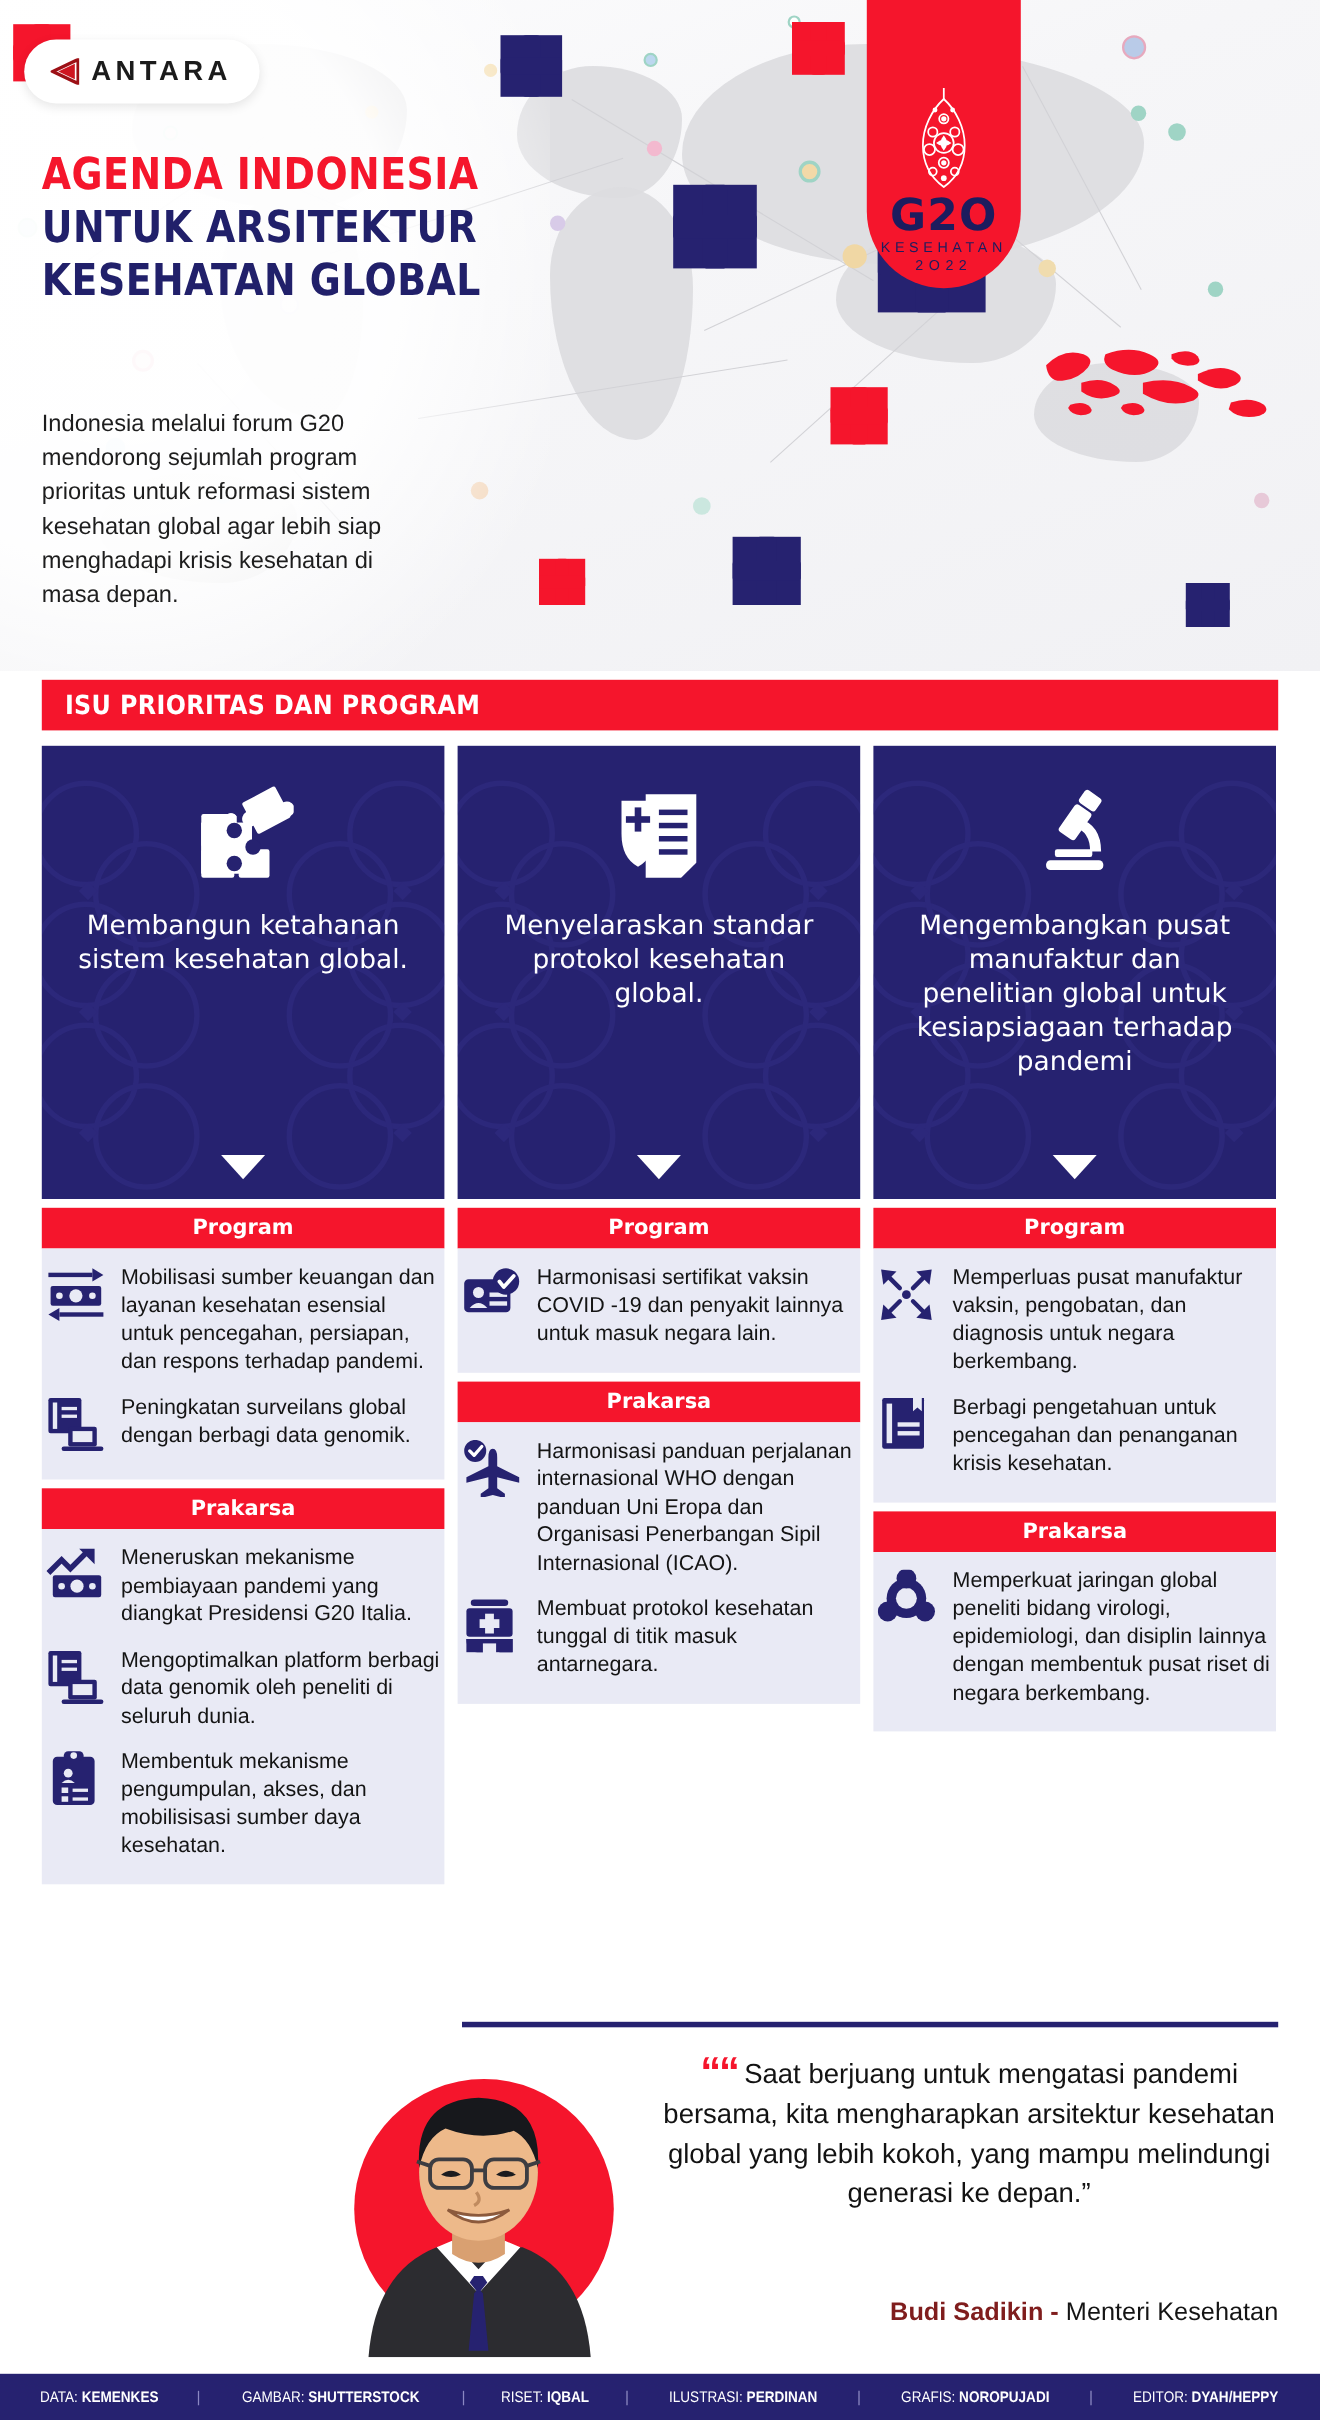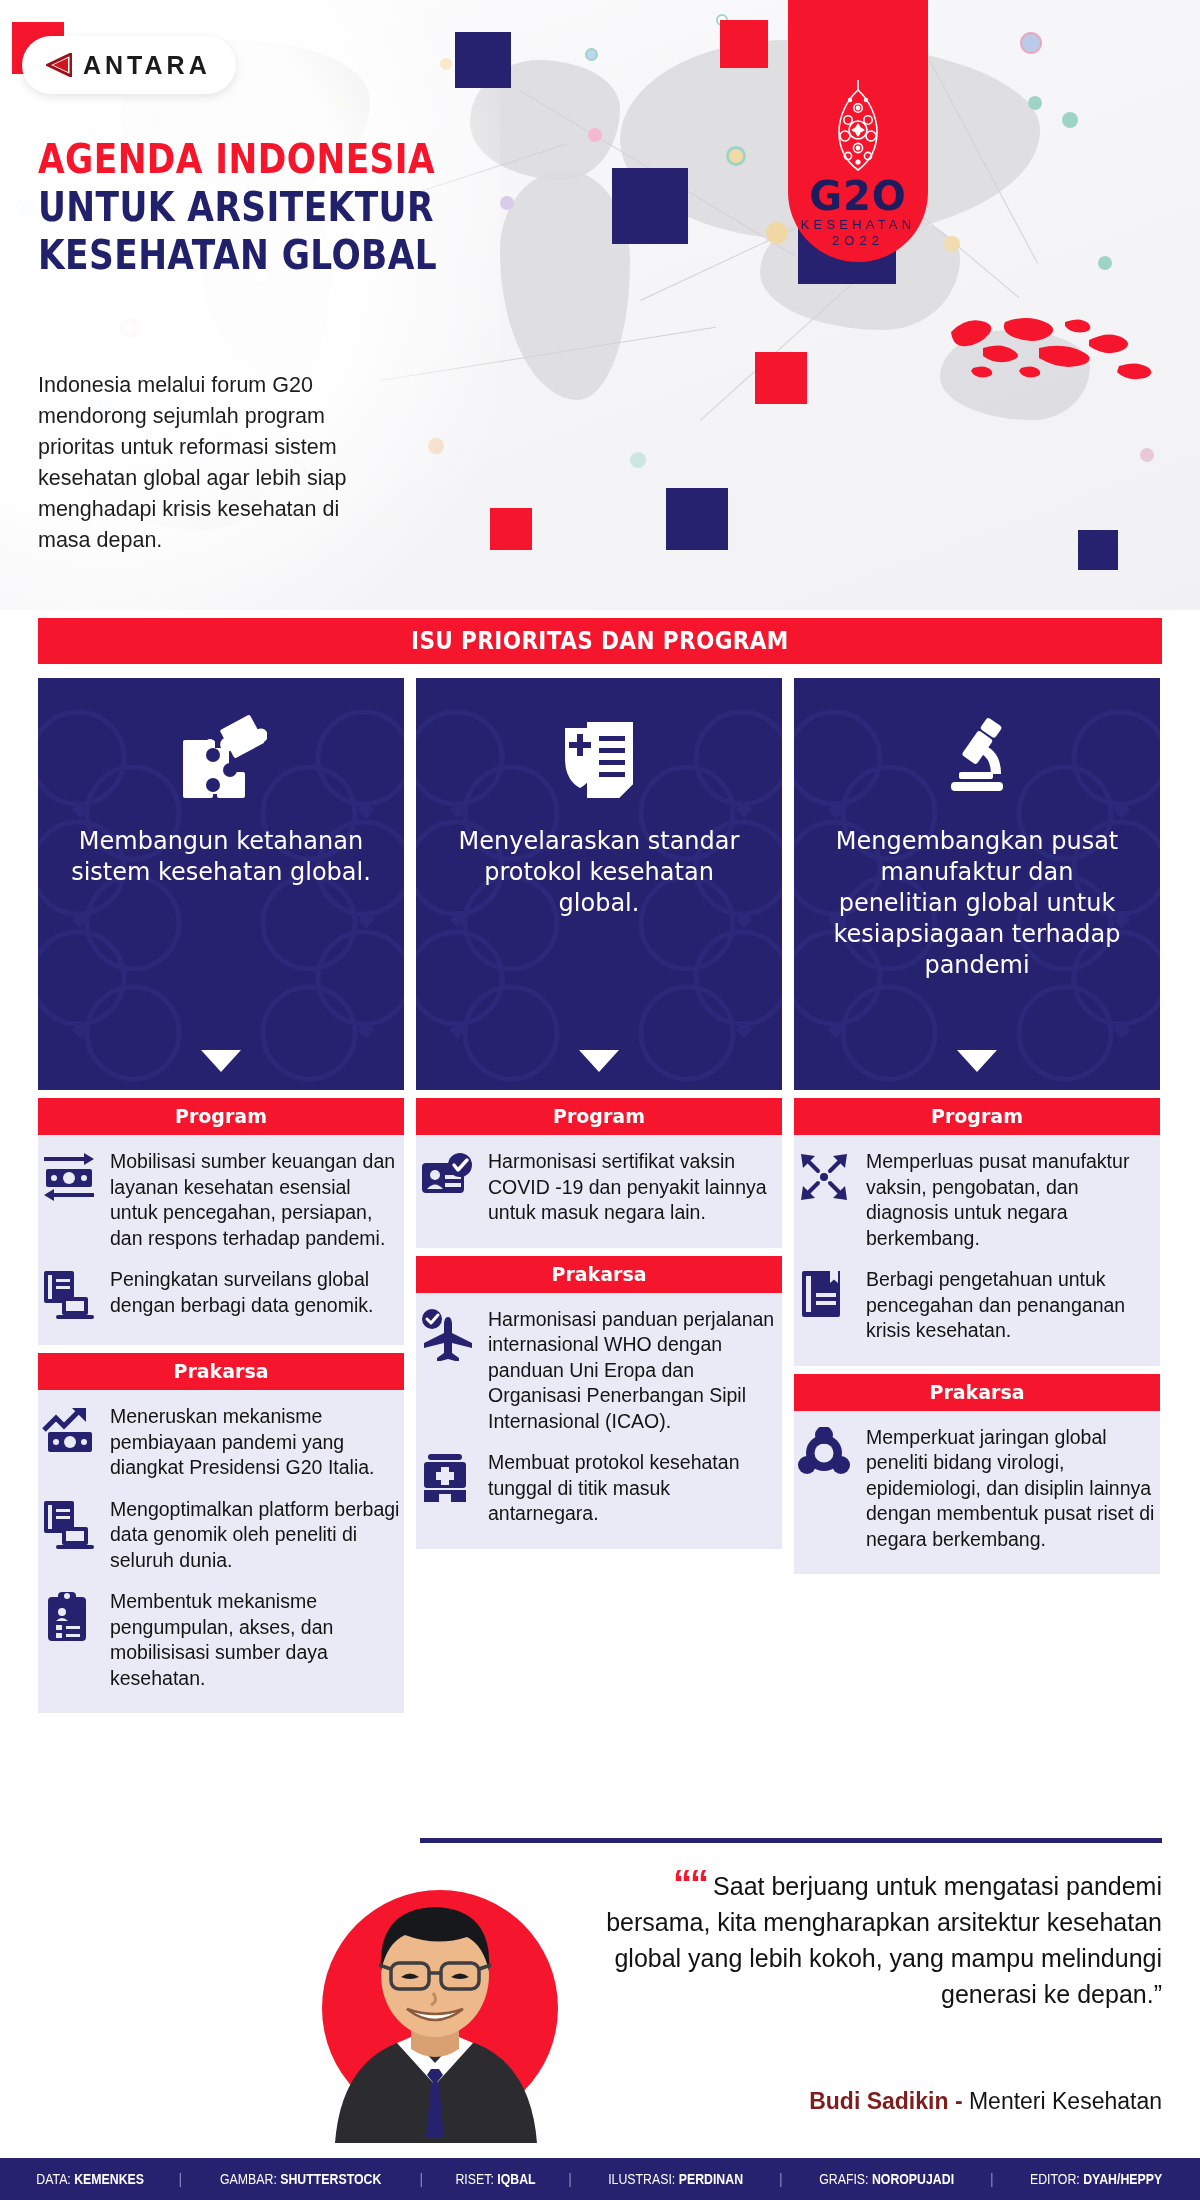--- a/index.html
+++ b/index.html
@@ -72,21 +72,21 @@
   .g20-orn { width: 66px; height: 96px; margin-bottom: 4px; }
   .g20-word { color: #1d1c5e; font-family: "DejaVu Sans", sans-serif; font-weight: 700; font-size: 40px; line-height: 36px; letter-spacing: 1px; }
   .g20-sub { color: #1d1c5e; font-size: 13px; letter-spacing: 4.2px; margin-top: 3px; font-weight: 400; }
   .g20-year { color: #1d1c5e; font-size: 13px; letter-spacing: 5px; margin-top: 1px; }
 
   .indo-map { position: absolute; right: 42px; top: 300px; width: 215px; height: 100px; z-index: 4; }
 
   
   .band {
     position: absolute; left: 38px; top: 618px; width: 1124px; height: 46px;
-    background: #f5152c; display: flex; align-items: center; justify-content: center;
+    background: #f5152c; display: flex; align-items: center; 
   }
   .band span {
     color: #fff; font-family: "DejaVu Sans", sans-serif; font-weight: 700;
     font-size: 24px; letter-spacing: .4px; transform: scaleX(.9);
   }
 
   
   .cols { position: absolute; left: 38px; top: 678px; width: 1124px; display: flex; gap: 12px; }
   .col { width: 366px; display: flex; flex-direction: column; }
 
@@ -117,21 +117,21 @@
   .item { display: flex; gap: 12px; align-items: flex-start; margin-bottom: 16px; }
   .item:last-child { margin-bottom: 4px; }
   .item .i { flex: none; width: 56px; height: 56px; display: flex; align-items: center; justify-content: center; }
   .item p { font-size: 19.5px; line-height: 25.5px; color: #141414; }
 
   
   .rule { position: absolute; left: 420px; top: 1838px; width: 742px; height: 5px; background: #262270; }
   .quote-wrap { position: absolute; left: 400px; top: 1856px; width: 762px; height: 280px; }
   .quote-text {
     position: absolute; right: 0; top: 10px; width: 562px;
-    text-align: right; font-size: 25px; line-height: 36px; color: #121212;
+    text-align: center; font-size: 25px; line-height: 36px; color: #121212;
   }
   .qmark { color: #f5152c; font-size: 38px; font-weight: 700; letter-spacing: -2px; vertical-align: -2px; margin-right: 6px; }
   .attrib { position: absolute; right: 0; top: 232px; font-size: 23px; }
   .attrib b { color: #7f1d1d; font-weight: 700; }
   .attrib span { color: #141414; }
 
   .portrait { position: absolute; left: 275px; top: 1843px; width: 320px; height: 300px; }
 
   
   .footer {

